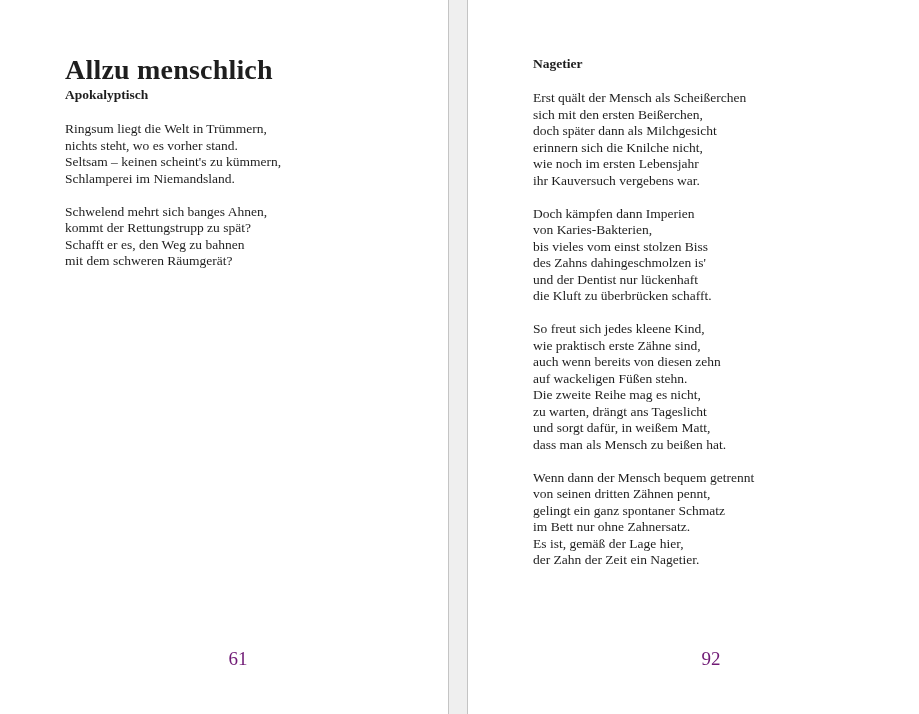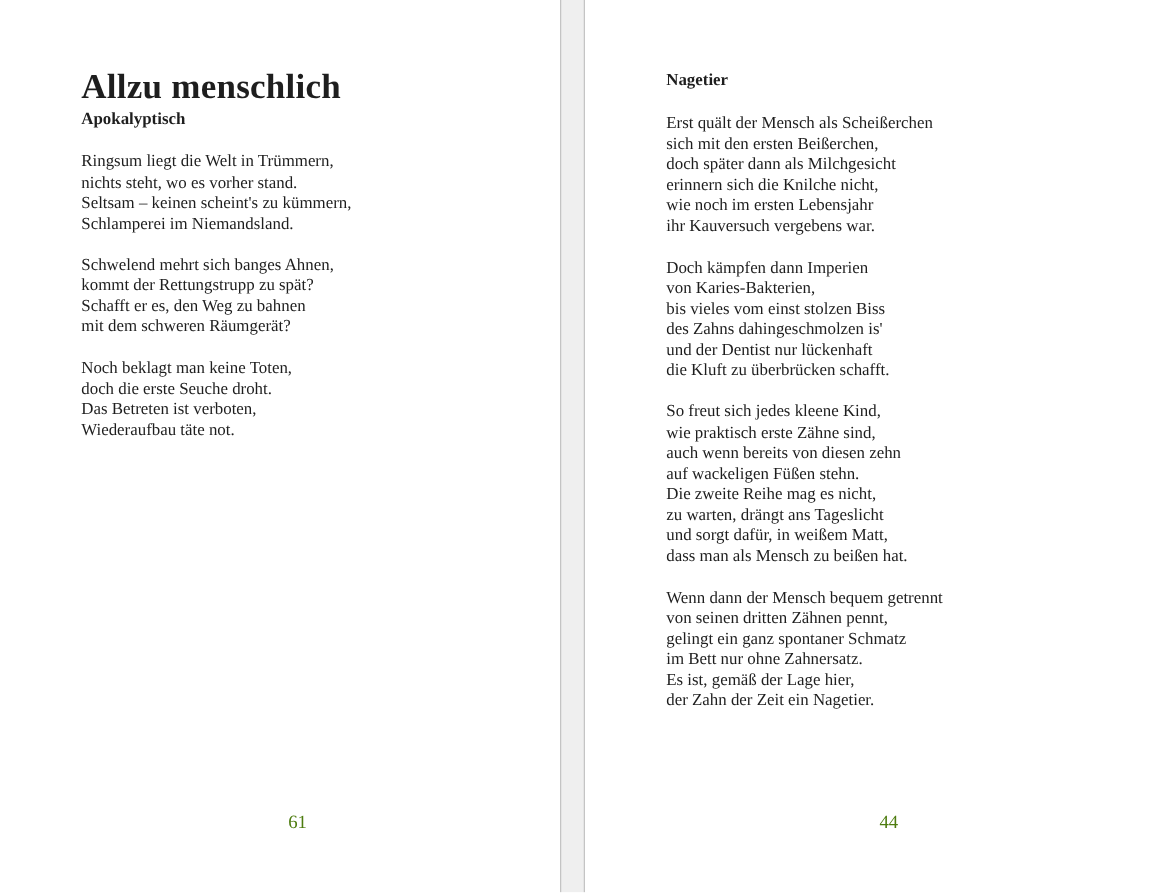--- a/index.html
+++ b/index.html
@@ -64,47 +64,43 @@
   }
   .page-left-content .stanza.first,
   .page-right-content .stanza.first {
     margin-top: 18px;
   }
   .page-number {
     position: absolute;
     top: 650px;
     width: 40px;
     text-align: center;
-    font-size: 15px;
+    font-size: 19px;
     line-height: 17px;
-    color: #4d7c0f;
+    color: #701a75;
   }
   .page-number.left  { left: 218px; }
   .page-number.right { left: 691px; }
 </style>
 </head>
 <body>
 
 <div class="spread">
 
   <div class="page-content page-left-content">
     <h1 class="book-title">Allzu menschlich</h1>
     <h2 class="poem-title">Apokalyptisch</h2>
     <div class="stanza first">Ringsum liegt die Welt in Trümmern,
 nichts steht, wo es vorher stand.
 Seltsam – keinen scheint's zu kümmern,
 Schlamperei im Niemandsland.</div>
     <div class="stanza">Schwelend mehrt sich banges Ahnen,
 kommt der Rettungstrupp zu spät?
 Schafft er es, den Weg zu bahnen
 mit dem schweren Räumgerät?</div>
-    <div class="stanza">Noch beklagt man keine Toten,
-doch die erste Seuche droht.
-Das Betreten ist verboten,
-Wiederaufbau täte not.</div>
   </div>
 
   <div class="gutter"></div>
 
   <div class="page-content page-right-content">
     <h2 class="poem-title">Nagetier</h2>
     <div class="stanza first">Erst quält der Mensch als Scheißerchen
 sich mit den ersten Beißerchen,
 doch später dann als Milchgesicht
 erinnern sich die Knilche nicht,
@@ -126,15 +122,15 @@
 dass man als Mensch zu beißen hat.</div>
     <div class="stanza">Wenn dann der Mensch bequem getrennt
 von seinen dritten Zähnen pennt,
 gelingt ein ganz spontaner Schmatz
 im Bett nur ohne Zahnersatz.
 Es ist, gemäß der Lage hier,
 der Zahn der Zeit ein Nagetier.</div>
   </div>
 
   <div class="page-number left">61</div>
-  <div class="page-number right">44</div>
+  <div class="page-number right">92</div>
 
 </div>
 
 </body></html>

